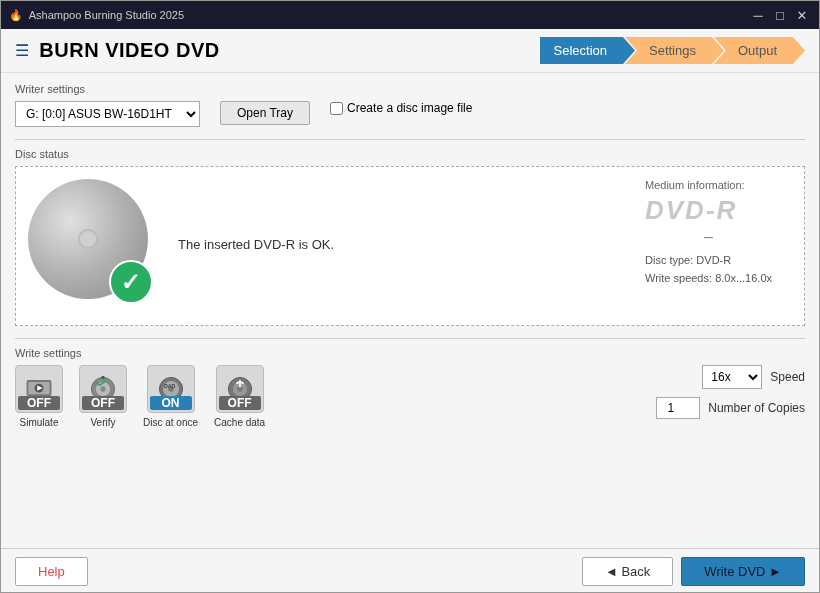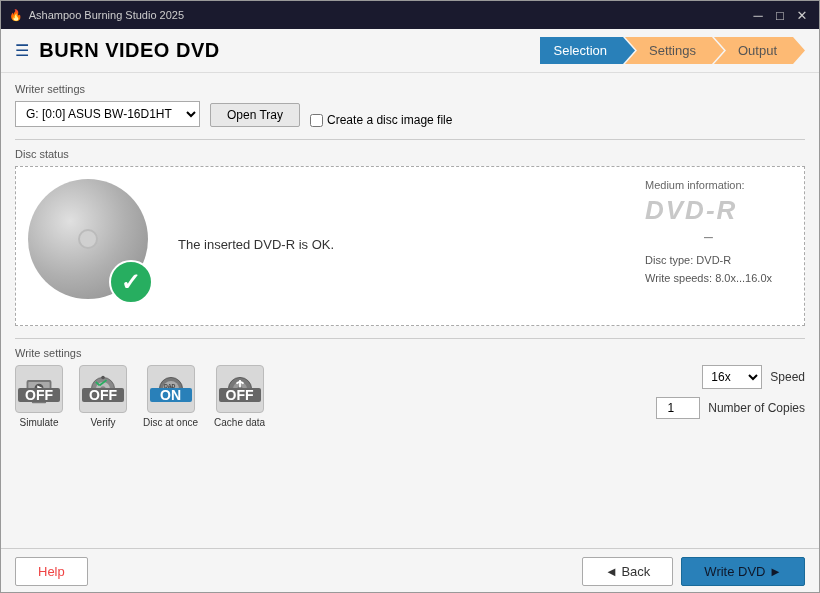--- a/index.html
+++ b/index.html
@@ -130,22 +130,22 @@
       margin-bottom: 6px;
       font-weight: 400;
     }
 
     
     #writer-settings {
       margin-bottom: 12px;
     }
     #writer-row {
       display: flex;
-      align-items: flex-end;
-      gap: 10px;
+      align-items: flex-start;
+      gap: 20px;
     }
     #drive-select {
       width: 185px;
       padding: 4px 6px;
       border: 1px solid #aaa;
       background: white;
       font-size: 12px;
       appearance: auto;
     }
     .btn-open-tray {
@@ -286,29 +286,29 @@
       position: relative;
       overflow: hidden;
     }
     .write-icon-label {
       font-size: 10px;
       color: #333;
       text-align: center;
     }
     .toggle-badge {
       position: absolute;
-      bottom: 10px;
+      bottom: 2px;
       left: 2px;
       right: 2px;
       height: 14px;
       border-radius: 2px;
       display: flex;
       align-items: center;
       justify-content: center;
-      font-size: 14px;
+      font-size: 12px;
       font-weight: bold;
       color: white;
     }
     .toggle-off { background: #666; }
     .toggle-on { background: #2980b9; }
 
     #speed-copies {
       display: flex;
       flex-direction: column;
       gap: 8px;

